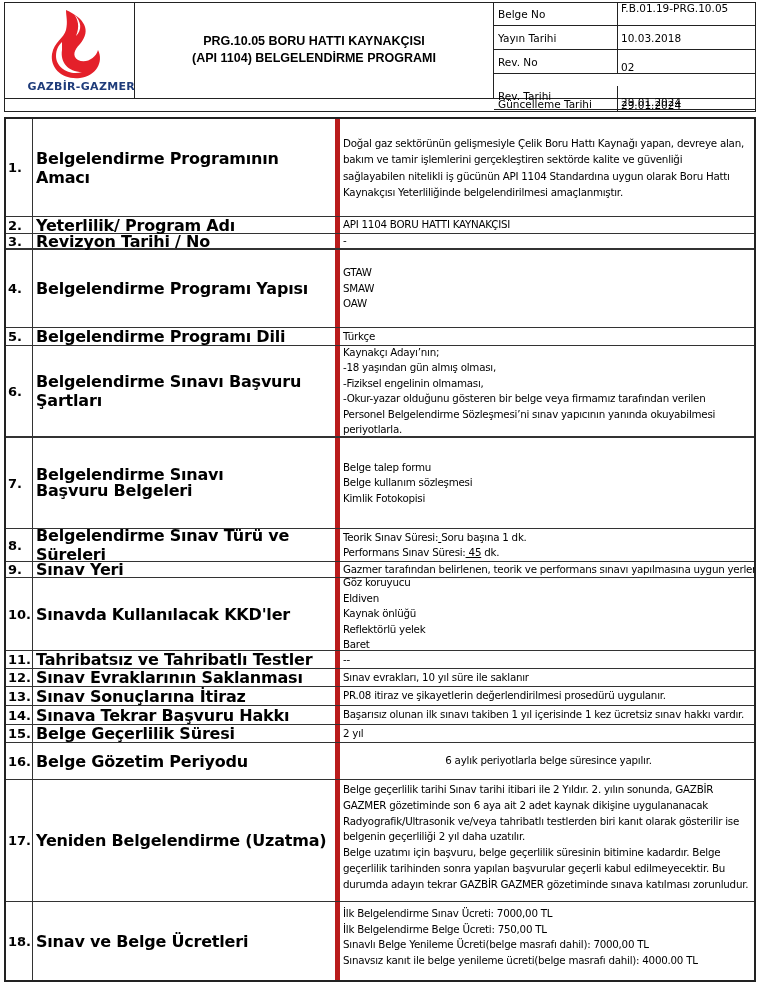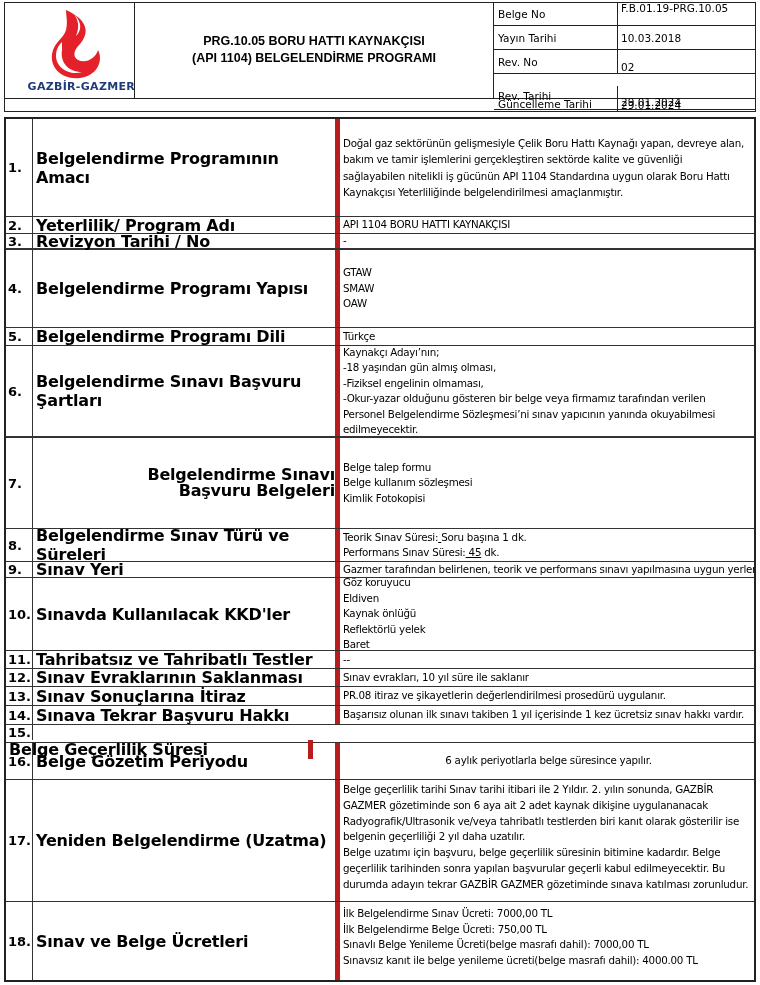--- a/index.html
+++ b/index.html
@@ -12,21 +12,21 @@
   #hdr-bottom { left:4px; top:98px; width:752px; height:14px; border-top:1px solid #222; }
   .meta-row { position:absolute; left:494px; width:262px; display:flex; border-bottom:1px solid #222; font-family:"DejaVu Sans", sans-serif; font-size:10.5px; box-sizing:border-box; }
   .meta-label { width:124px; border-right:1px solid #222; padding-left:4px; box-sizing:border-box; }
   .meta-value { flex:1; padding-left:3px; }
   
   #main { left:4px; top:117px; width:752px; border:2px solid #222; }
   .row { display:flex; border-bottom:1px solid #333; box-sizing:border-box; }
   .row:last-child { border-bottom:none; }
   .num { width:27px; border-right:1.5px solid #333; font-weight:bold; font-size:13px; display:flex; align-items:center; padding-left:2px; box-sizing:border-box; font-family:"DejaVu Sans", sans-serif; }
   .label { width:307px; border-right:5px solid #b91c1c; font-weight:bold; font-size:16px; display:flex; align-items:center; padding-left:3px; box-sizing:border-box; font-family:"DejaVu Sans", sans-serif; letter-spacing:-0.2px; }
-  .label.l2 { flex-direction:column; align-items:flex-end; justify-content:center; line-height:16px; }
+  .label.l2 { flex-direction:column; align-items:flex-start; justify-content:center; line-height:16px; }
   .value { flex:1; font-size:10.3px; line-height:15.5px; padding-left:3px; box-sizing:border-box; display:flex; flex-direction:column; justify-content:center; white-space:nowrap; overflow:hidden; font-family:"DejaVu Sans", sans-serif; letter-spacing:-0.25px; }
   .value.top { justify-content:flex-start; }
   .u { text-decoration:underline; }
 </style>
 </head>
 <body>
 
 <div class="abs" id="hdr"></div>
 <div class="abs" id="logo-box">
   <svg width="131" height="80" viewBox="0 0 131 80" style="position:absolute;left:0;top:2px;">
@@ -108,21 +108,21 @@
   </div>
   <div class="row" style="height:92px;border-bottom:2px solid #333;">
     <div class="num">6.</div>
     <div class="label">Belgelendirme Sınavı Başvuru Şartları</div>
     <div class="value">
       <div>Kaynakçı Adayı’nın;</div>
       <div>-18 yaşından gün almış olması,</div>
       <div>-Fiziksel engelinin olmaması,</div>
       <div>-Okur-yazar olduğunu gösteren bir belge veya firmamız tarafından verilen</div>
       <div>Personel Belgelendirme Sözleşmesi’ni sınav yapıcının yanında okuyabilmesi</div>
-      <div>edilmeyecektir.</div>
+      <div>periyotlarla.</div>
     </div>
   </div>
   <div class="row" style="height:91px;">
     <div class="num">7.</div>
     <div class="label l2">
       <div>Belgelendirme Sınavı</div>
       <div>Başvuru Belgeleri</div>
     </div>
     <div class="value">
       <div>Belge talep formu</div>
@@ -177,21 +177,21 @@
         <div>PR.08 itiraz ve şikayetlerin değerlendirilmesi prosedürü uygulanır.</div>
       </div>
   </div>
   <div class="row" style="height:19px;">
     <div class="num">14.</div>
     <div class="label">Sınava Tekrar Başvuru Hakkı</div>
     <div class="value">
         <div>Başarısız olunan ilk sınavı takiben 1 yıl içerisinde 1 kez ücretsiz sınav hakkı vardır.</div>
       </div>
   </div>
-  <div class="row" style="height:18px;flex-direction:column;">
+  <div class="row" style="height:18px;">
     <div class="num">15.</div>
     <div class="label">Belge Geçerlilik Süresi</div>
     <div class="value">
         <div>2 yıl</div>
       </div>
   </div>
   <div class="row" style="height:37px;text-align:center;">
     <div class="num">16.</div>
     <div class="label">Belge Gözetim Periyodu</div>
     <div class="value">

